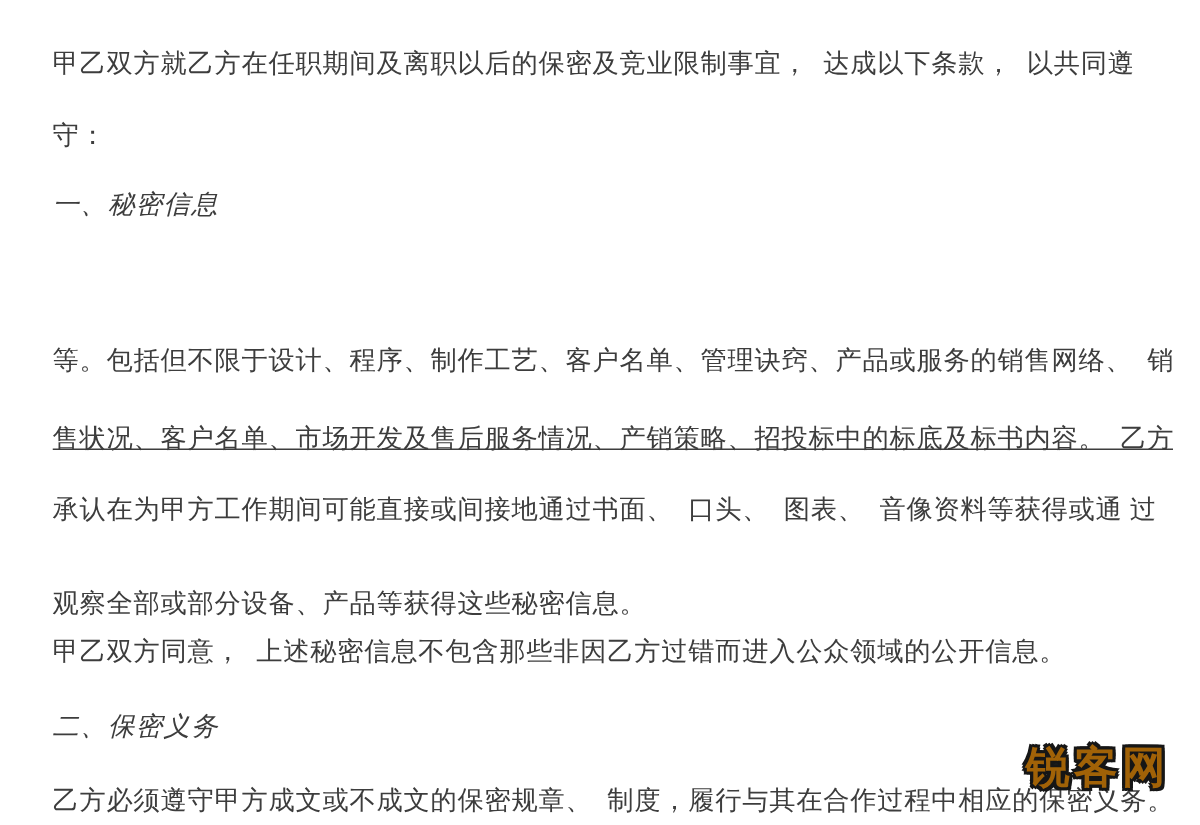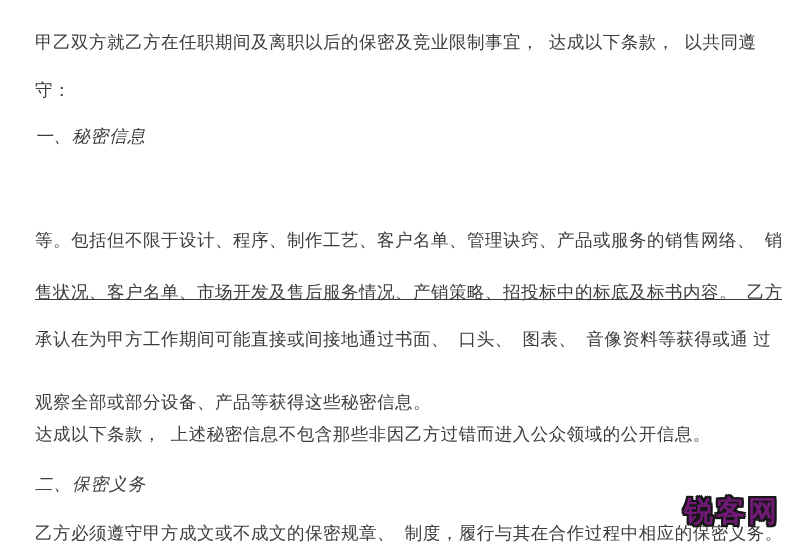--- a/index.html
+++ b/index.html
@@ -50,21 +50,21 @@
   .l9  { top: 473px; }
   .l10 { top: 522px; }
   .watermark {
     position: absolute;
     left: 684px;
     top: 492px;
     font-family: "Liberation Sans", "DejaVu Sans", sans-serif;
     font-size: 29px;
     font-weight: bold;
     letter-spacing: 3px;
-    color: #701a75;
+    color: #a16207;
     white-space: pre;
     text-shadow:
       -2px -2px 0 #161616,  2px -2px 0 #161616,
       -2px  2px 0 #161616,  2px  2px 0 #161616,
        0   -2px 0 #161616,  0    2px 0 #161616,
       -2px  0   0 #161616,  2px  0   0 #161616;
     z-index: 5;
     text-align: center;
   }
 </style>
@@ -73,19 +73,19 @@
 
 <div class="page">
 
   <div class="doc-line l0">甲乙双方就乙方在任职期间及离职以后的保密及竞业限制事宜，  达成以下条款，  以共同遵</div>
   <div class="doc-line l1">守：</div>
   <div class="doc-line l2 heading">一、秘密信息</div>
   <div class="doc-line l4">等。包括但不限于设计、程序、制作工艺、客户名单、管理诀窍、产品或服务的销售网络、  销</div>
   <div class="doc-line l5">售状况、客户名单、市场开发及售后服务情况、产销策略、招投标中的标底及标书内容。  乙方</div>
   <div class="doc-line l6">承认在为甲方工作期间可能直接或间接地通过书面、  口头、  图表、  音像资料等获得或通 过</div>
   <div class="doc-line l7">观察全部或部分设备、产品等获得这些秘密信息。</div>
-  <div class="doc-line l8">达成以下条款，  上述秘密信息不包含那些非因乙方过错而进入公众领域的公开信息。</div>
+  <div class="doc-line l8">甲乙双方同意，  上述秘密信息不包含那些非因乙方过错而进入公众领域的公开信息。</div>
   <div class="doc-line l10">乙方必须遵守甲方成文或不成文的保密规章、  制度，履行与其在合作过程中相应的保密义务。</div>
   <div class="doc-line l9 heading">二、保密义务</div>
 
   <div class="watermark">锐客网</div>
 
 </div>
 
 </body></html>

